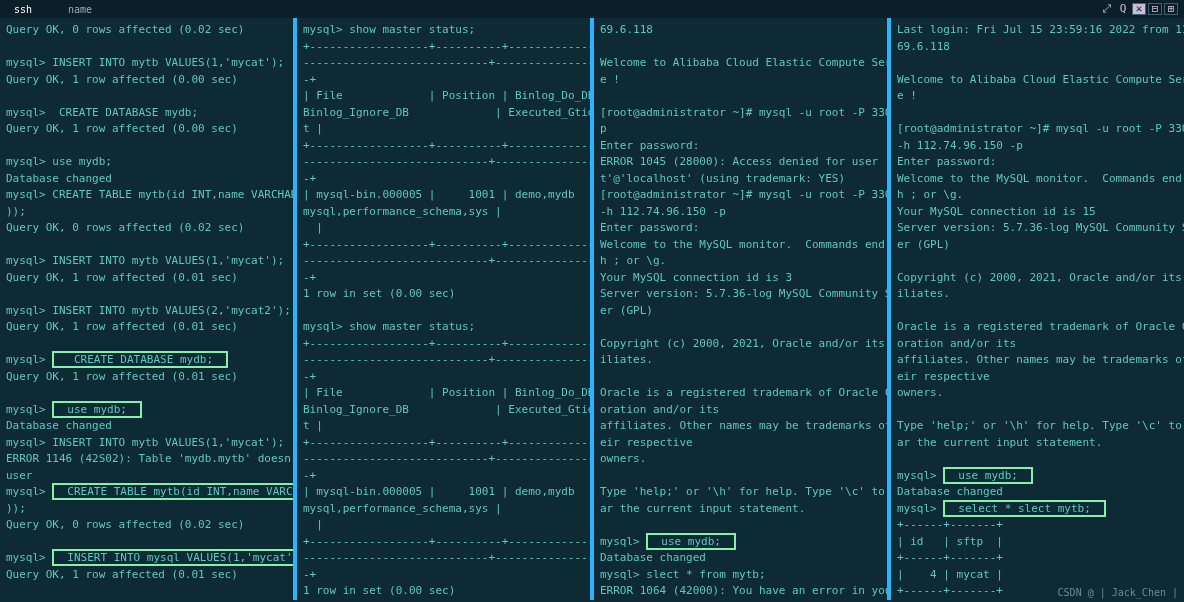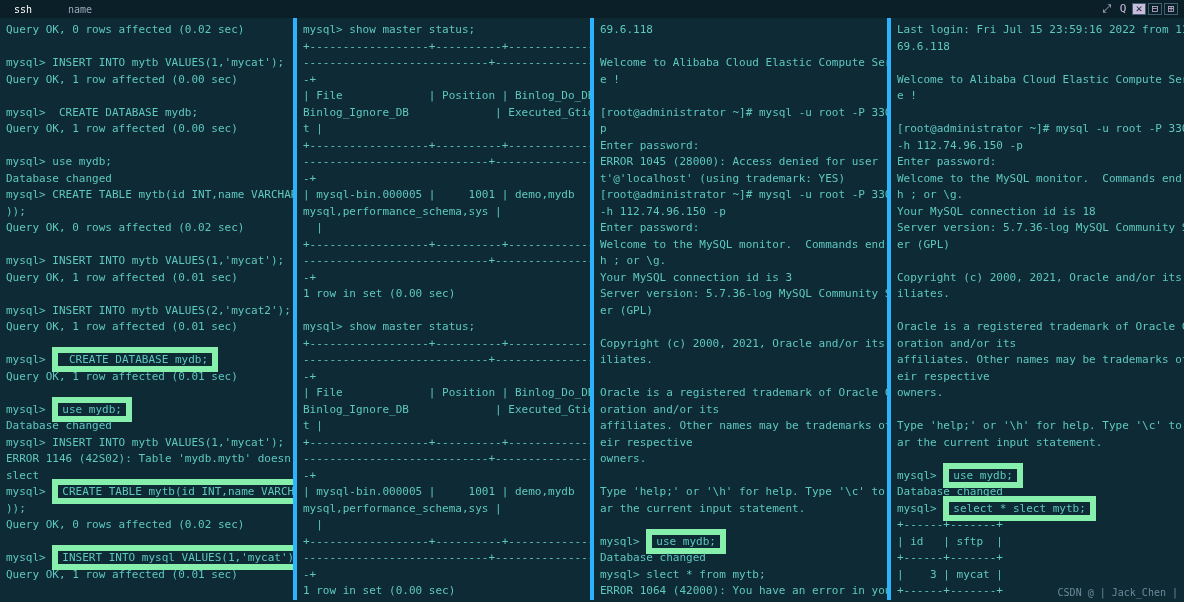--- a/index.html
+++ b/index.html
@@ -7,21 +7,21 @@
 .header { background:#0a1f28; height:18px; display:flex; align-items:center; padding:0 6px; justify-content:space-between; }
 .tabs { display:flex; gap:20px; }
 .tab { color:#9ab; padding:1px 8px; font-size:10px; }
 .tab.active { color:#fff; }
 .wintools { display:flex; gap:2px; color:#cbd; font-size:11px; align-items:center; }
 .wintools span { width:14px; height:12px; display:inline-flex; align-items:center; justify-content:center; border:1px solid #406070; }
 .wintools .nb { border:none; }
 .cols { display:flex; height:582px; }
 .col { flex:1; border-right:4px solid #2ab3ff; padding:4px 6px; overflow:hidden; white-space:pre; }
 .col:last-child { border-right:none; }
-.hl { border:6px solid #86efac; padding:0 4px; }
+.hl { border:2px solid #86efac; padding:0 13px; }
 .watermark { position:absolute; bottom:2px; right:6px; color:#6a8a9a; font-size:10px; }
 </style>
 </head>
 <body>
 
 <div class="header">
   <div class="tabs">
     <div class="tab active">ssh</div>
     <div class="tab">name</div>
   </div>
@@ -55,21 +55,21 @@
 <span>mysql&gt; INSERT INTO mytb VALUES(2,'mycat2');</span>
 <span>Query OK, 1 row affected (0.01 sec)</span>
 <span></span>
 <span>mysql&gt; </span><span class="hl"> CREATE DATABASE mydb;</span>
 <span>Query OK, 1 row affected (0.01 sec)</span>
 <span></span>
 <span>mysql&gt; </span><span class="hl">use mydb;</span>
 <span>Database changed</span>
 <span>mysql&gt; INSERT INTO mytb VALUES(1,'mycat');</span>
 <span>ERROR 1146 (42S02): Table 'mydb.mytb' doesn't e</span>
-<span>slect</span>
+<span>user</span>
 <span>mysql&gt; </span><span class="hl">CREATE TABLE mytb(id INT,name VARCHAR(30</span>
 <span>));</span>
 <span>Query OK, 0 rows affected (0.02 sec)</span>
 <span></span>
 <span>mysql&gt; </span><span class="hl">INSERT INTO mysql VALUES(1,'mycat');</span>
 <span>Query OK, 1 row affected (0.01 sec)</span>
 <span></span>
 
 
 
@@ -180,21 +180,21 @@
 <span>69.6.118</span>
 <span></span>
 <span>Welcome to Alibaba Cloud Elastic Compute Servic</span>
 <span>e !</span>
 <span></span>
 <span>[root@administrator ~]# mysql -u root -P 3309</span>
 <span>-h 112.74.96.150 -p</span>
 <span>Enter password:</span>
 <span>Welcome to the MySQL monitor.  Commands end wit</span>
 <span>h ; or \g.</span>
-<span>Your MySQL connection id is 18</span>
+<span>Your MySQL connection id is 15</span>
 <span>Server version: 5.7.36-log MySQL Community Serv</span>
 <span>er (GPL)</span>
 <span></span>
 <span>Copyright (c) 2000, 2021, Oracle and/or its aff</span>
 <span>iliates.</span>
 <span></span>
 <span>Oracle is a registered trademark of Oracle Corp</span>
 <span>oration and/or its</span>
 <span>affiliates. Other names may be trademarks of th</span>
 <span>eir respective</span>
@@ -202,20 +202,20 @@
 <span></span>
 <span>Type 'help;' or '\h' for help. Type '\c' to cle</span>
 <span>ar the current input statement.</span>
 <span></span>
 <span>mysql&gt; </span><span class="hl">use mydb;</span>
 <span>Database changed</span>
 <span>mysql&gt; </span><span class="hl">select * slect mytb;</span>
 <span>+------+-------+</span>
 <span>| id   | sftp  |</span>
 <span>+------+-------+</span>
-<span>|    3 | mycat |</span>
+<span>|    4 | mycat |</span>
 <span>+------+-------+</span>
 
 <span></span>
 </div>
 </div>
 
 <div class="watermark">CSDN @ | Jack_Chen |</div>
 
 </body></html>

